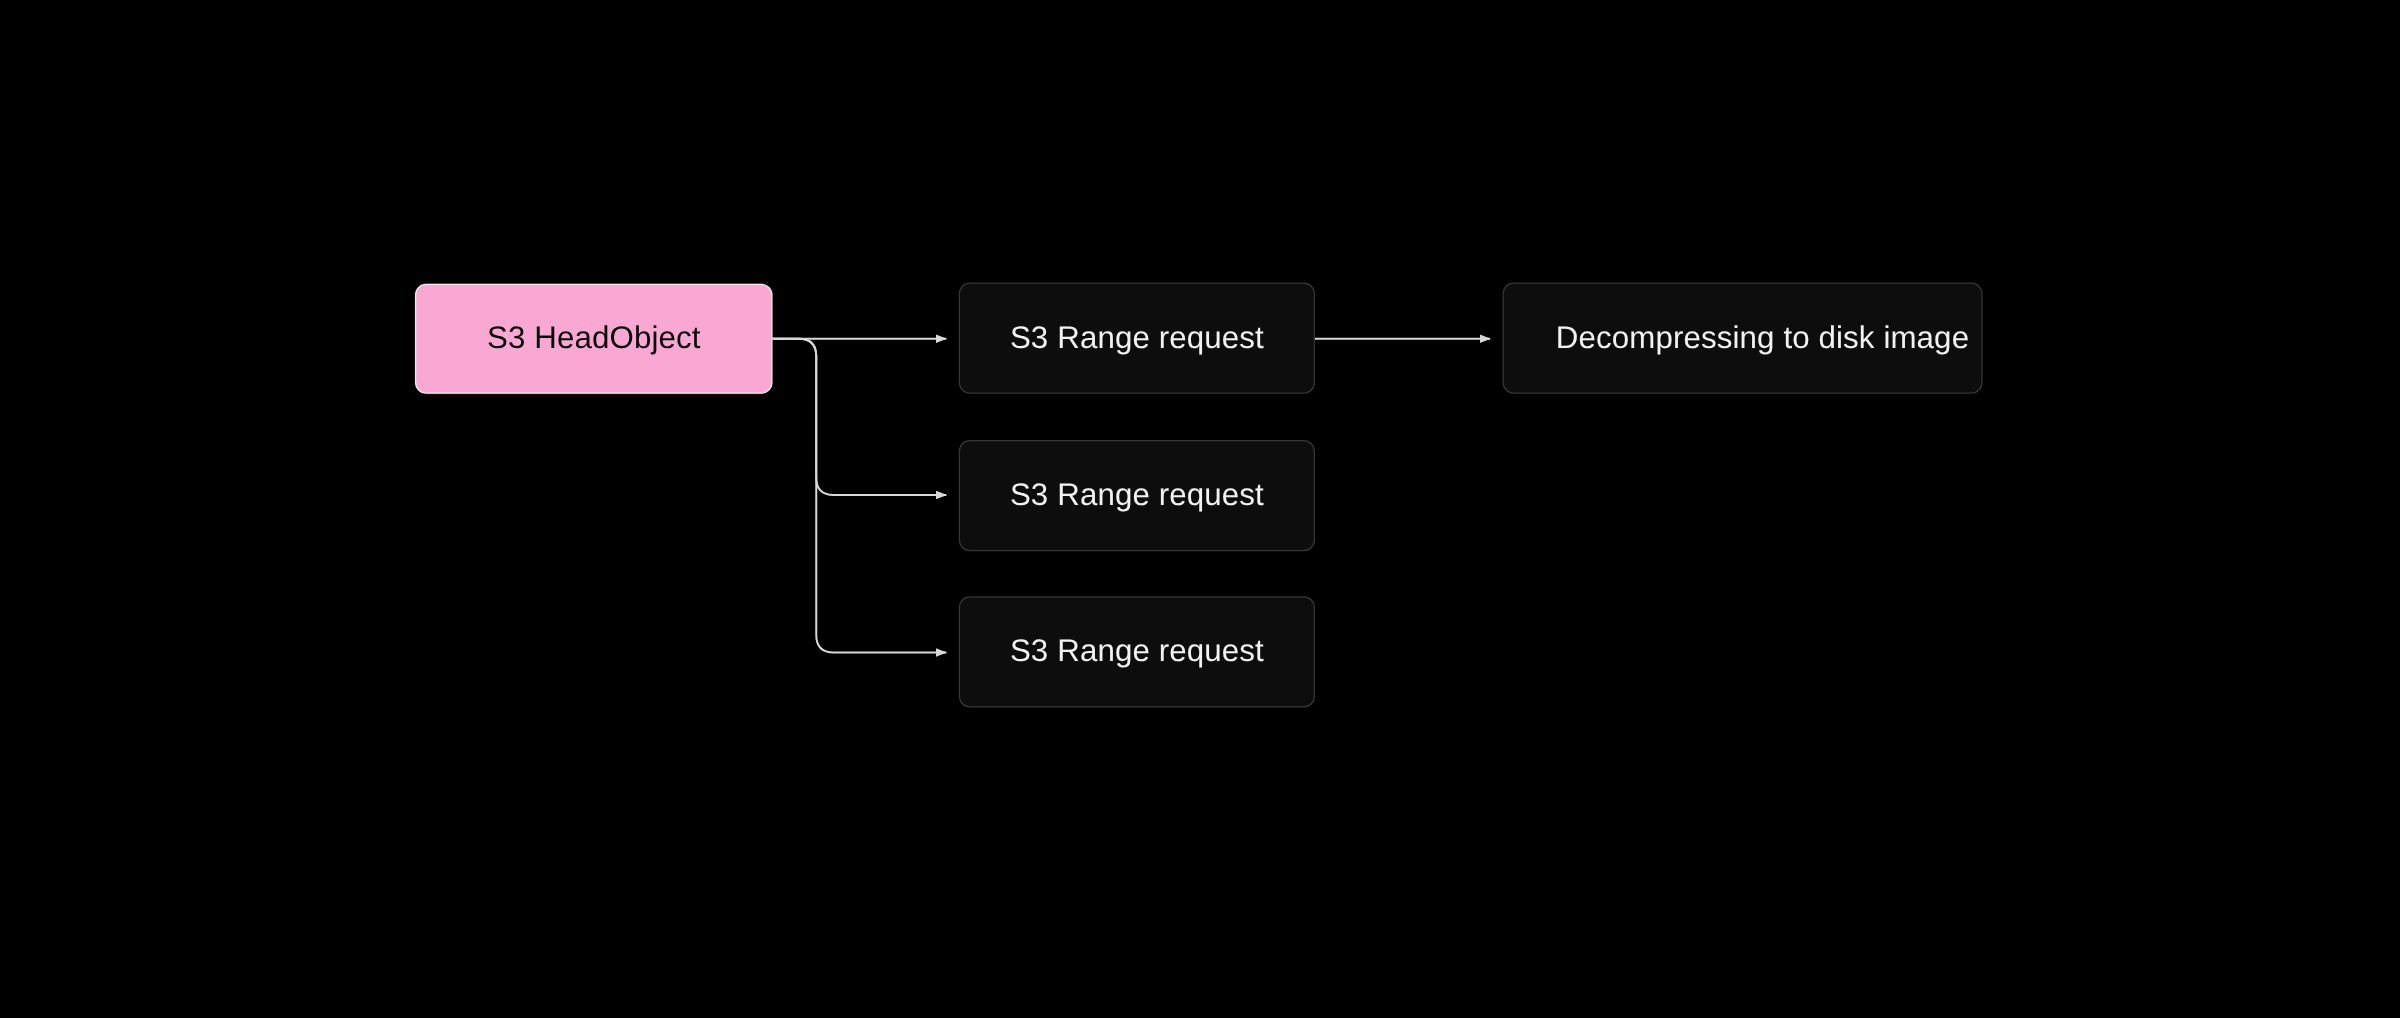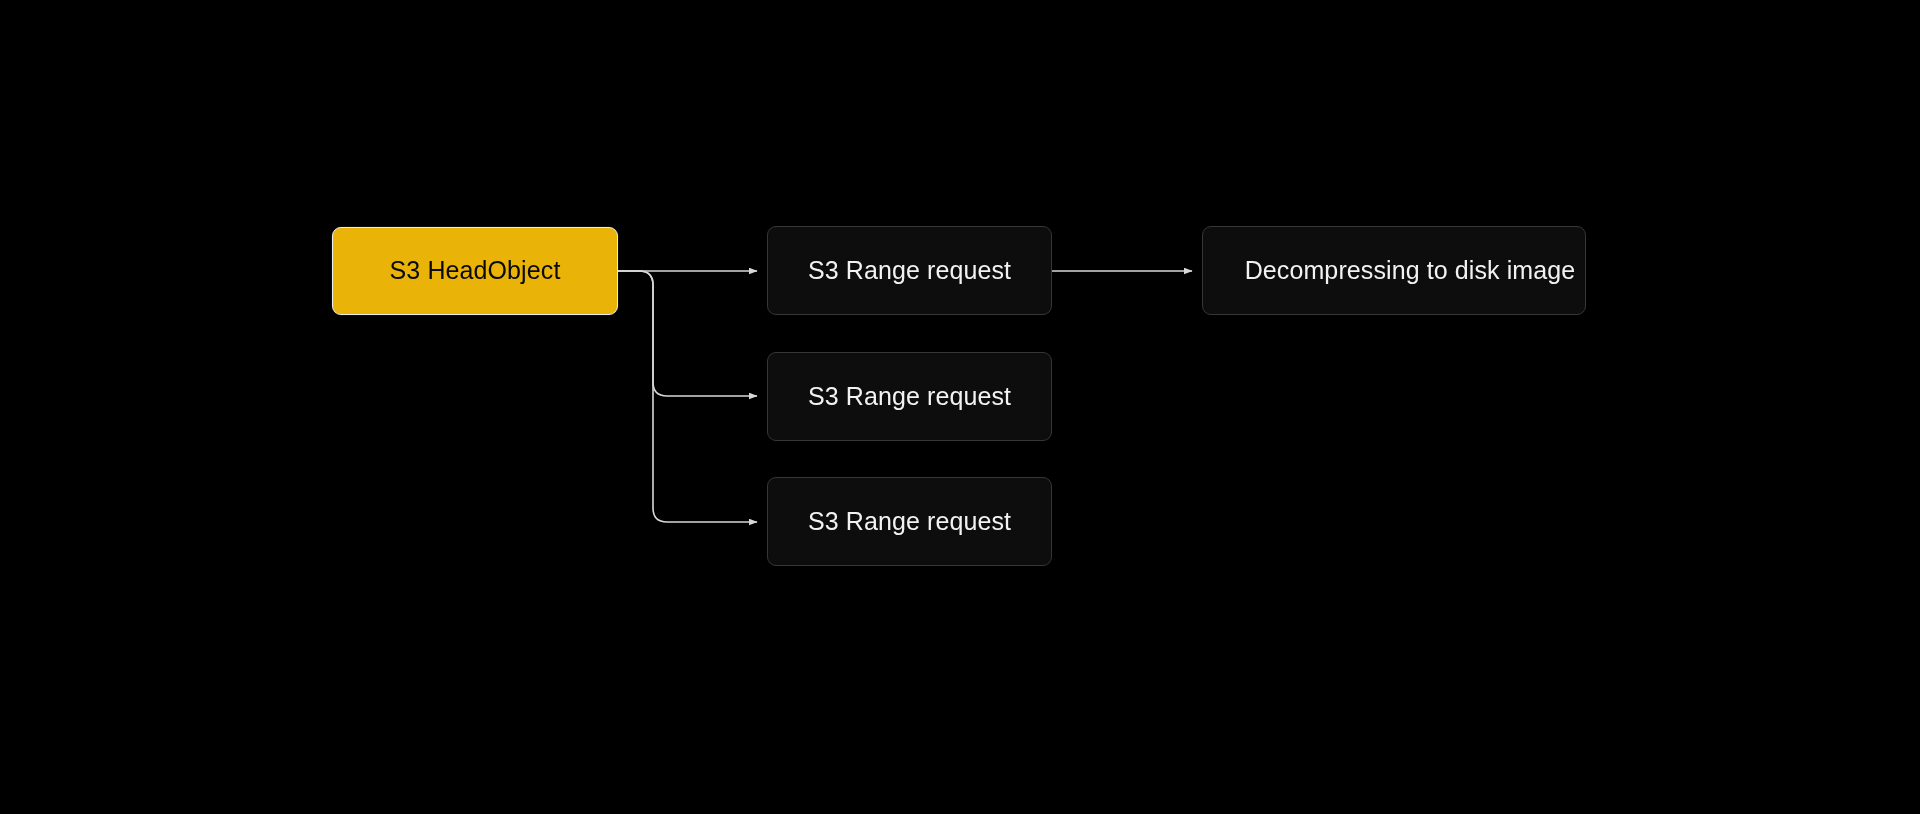--- a/index.html
+++ b/index.html
@@ -89,21 +89,21 @@
 
     <path d="M 618,271 L 757,271" fill="none" stroke="#d8d8d8" stroke-width="1.6" marker-end="url(#arrowhead)"></path>
 
     <path d="M 618,271 L 639,271 Q 653,271 653,285 L 653,382 Q 653,396 667,396 L 757,396" fill="none" stroke="#d8d8d8" stroke-width="1.6" marker-end="url(#arrowhead)"></path>
 
     <path d="M 618,271 L 639,271 Q 653,271 653,285 L 653,508 Q 653,522 667,522 L 757,522" fill="none" stroke="#d8d8d8" stroke-width="1.6" marker-end="url(#arrowhead)"></path>
 
     <path d="M 1052,271 L 1192,271" fill="none" stroke="#d8d8d8" stroke-width="1.6" marker-end="url(#arrowhead)"></path>
   </svg>
 
-  <div class="node node-light" id="node-head-object" style="background: #eab308; color: rgb(10, 10, 10);">
+  <div class="node node-light" id="node-head-object" style="background: #f9a8d4; color: rgb(10, 10, 10);">
     <span class="node-label">S3 HeadObject</span>
   </div>
 
   <div class="node node-dark" id="node-range-1" style="background: rgb(13, 13, 13); color: rgb(242, 242, 242);">
     <span class="node-label">S3 Range request</span>
   </div>
 
   <div class="node node-dark" id="node-range-2" style="background: rgb(13, 13, 13); color: rgb(242, 242, 242);">
     <span class="node-label">S3 Range request</span>
   </div>

